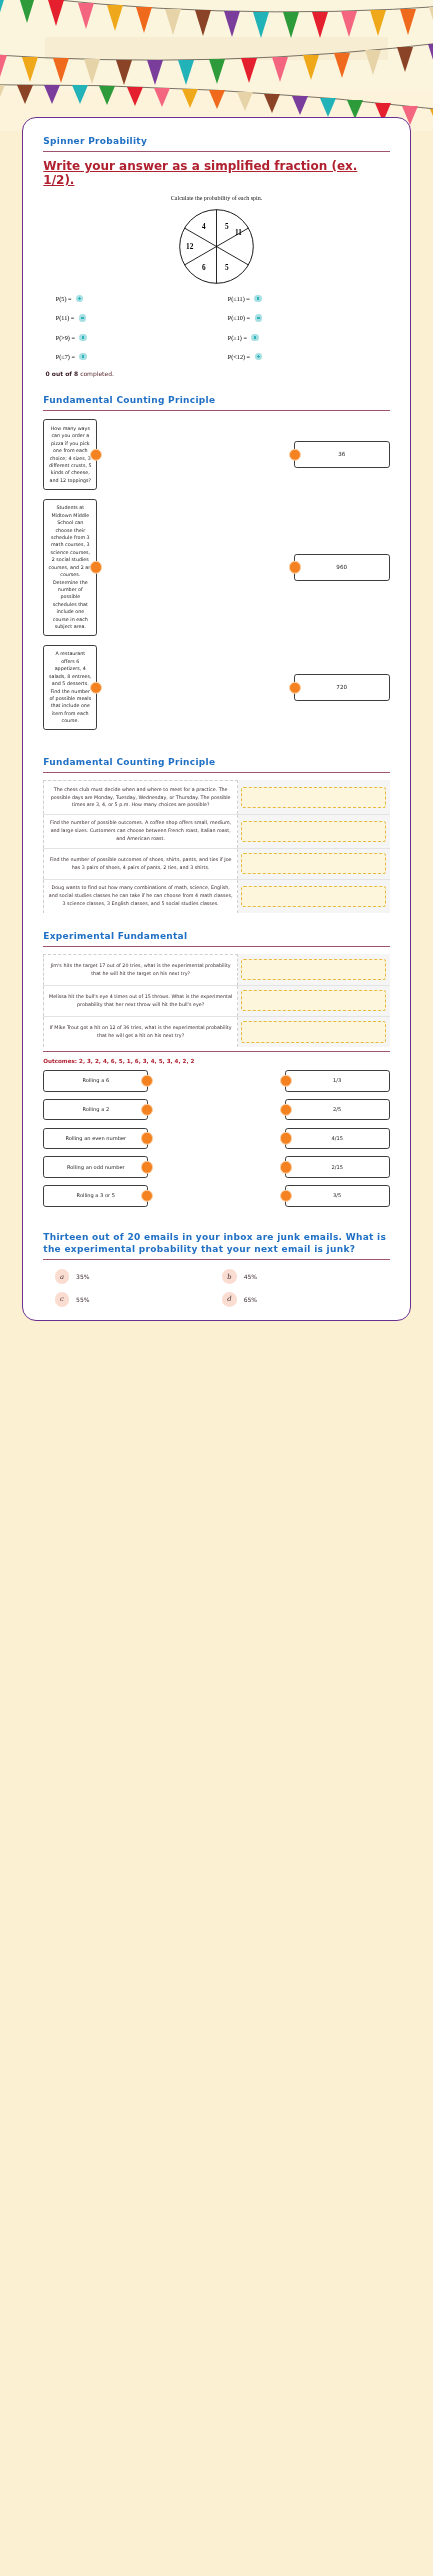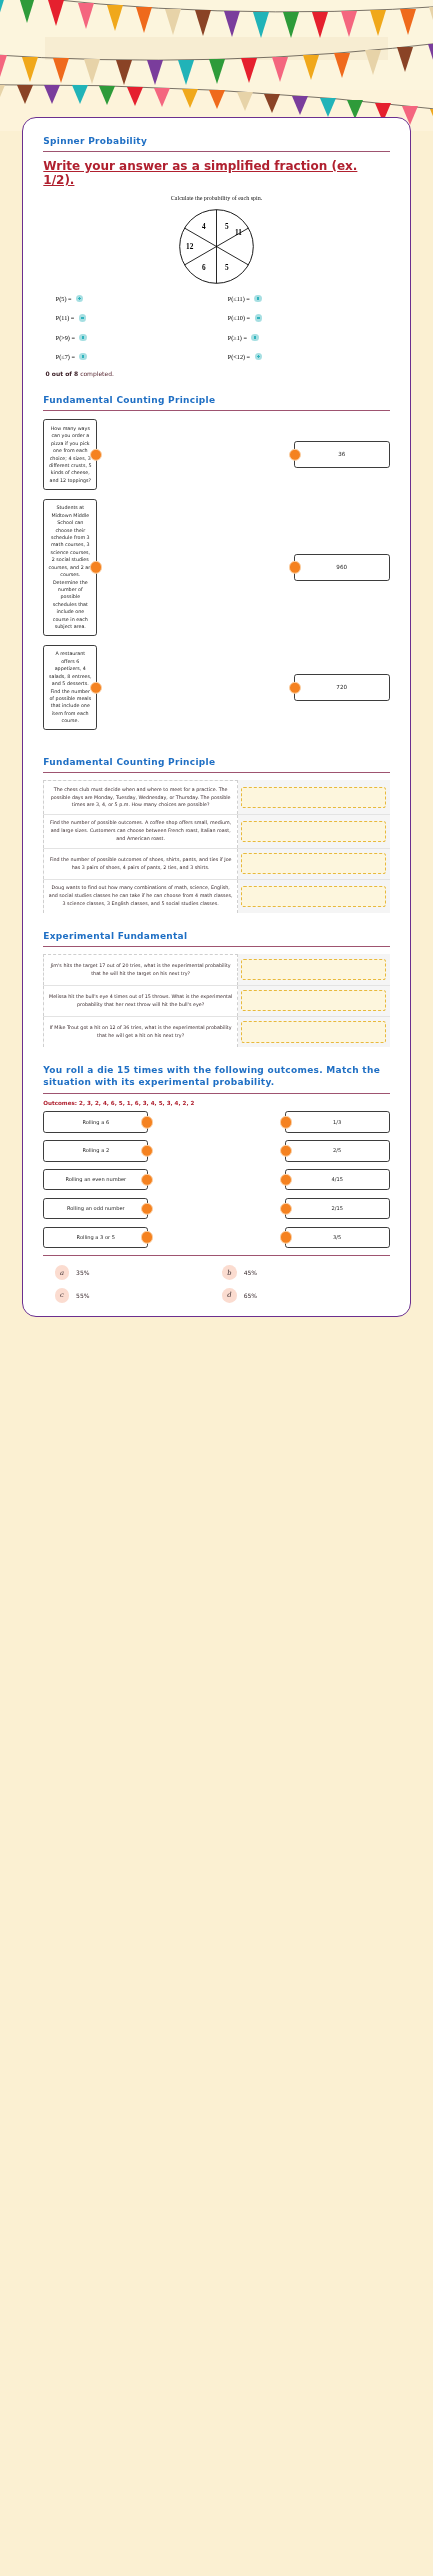--- a/index.html
+++ b/index.html
@@ -449,21 +449,20 @@
       </tr>
       <tr>
         <td class="qcell">If Mike Trout got a hit on 12 of 36 tries, what is the experimental probability that he will get a hit on his next try?</td>
         <td class="acell">
           <div class="answer-box" title=""></div>
         </td>
       </tr>
     </tbody>
       </table>
 
-    <h2 class="sec-title">You roll a die 15 times with the following outcomes.  Match the situation with its experimental probability.</h2>
     <hr class="sec-rule">
     <p class="outcomes">
       <span>Outcomes:</span>
       <span>2, 3, 2, 4, 6, 5, 1, 6, 3, 4, 5, 3, 4, 2, 2</span>
     </p>
 
     <div class="die-list">
       <div class="die-row">
         <div class="dbox">
           <span>Rolling a 6</span>
@@ -509,20 +508,21 @@
           <span>Rolling a 3 or 5</span>
           <span class="odot r"></span>
         </div>
         <div class="dbox">
           <span class="odot l"></span>
           <span>3/5</span>
         </div>
       </div>
     </div>
 
+    <h2 class="sec-title">Thirteen out of 20 emails in your inbox are junk emails. What is the experimental probability that your next email is junk?</h2>
     <hr class="sec-rule">
 
     <div class="mc-grid">
       <div class="mc-item">
         <span class="mc-letter">a</span>
         <span class="mc-text">35%</span>
       </div>
       <div class="mc-item">
         <span class="mc-letter">b</span>
         <span class="mc-text">45%</span>

